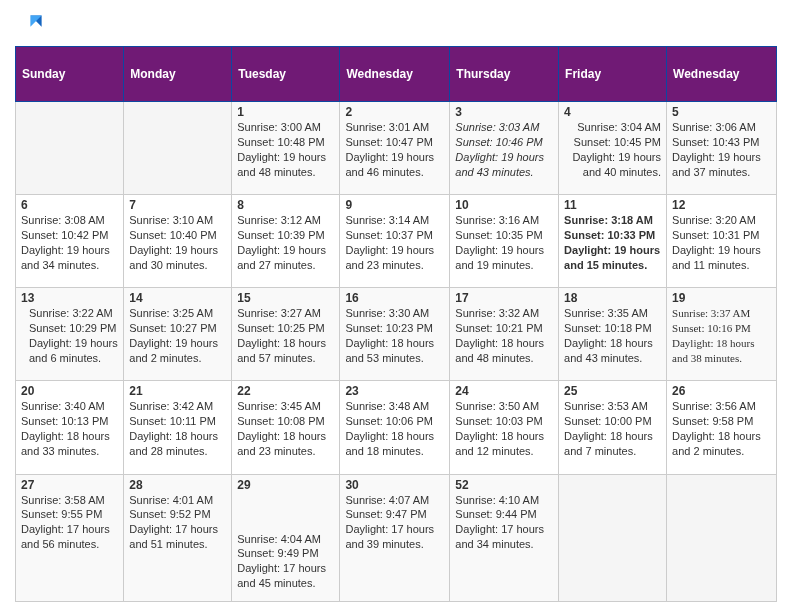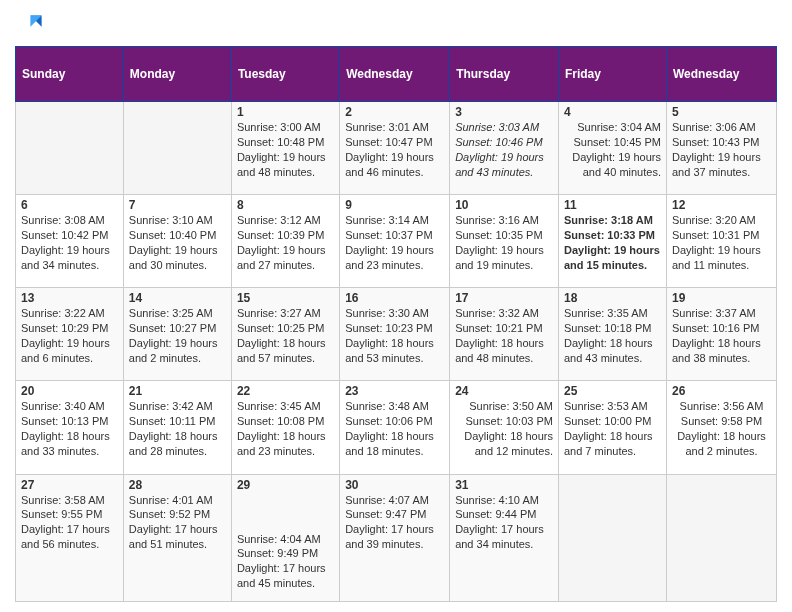--- a/index.html
+++ b/index.html
@@ -219,21 +219,21 @@
             <span class="day-number">12</span>
             <div class="day-detail" style="white-space: pre-line;">Sunrise: 3:20 AM
 Sunset: 10:31 PM
 Daylight: 19 hours
 and 11 minutes.</div>
           </td>
         </tr>
         <tr>
           <td>
             <span class="day-number">13</span>
-            <div class="day-detail" style="white-space: pre-line;">Sunrise: 3:22 AM
+            <div class="day-detail" style="white-space: pre-line; margin-left: 8px;">Sunrise: 3:22 AM
 Sunset: 10:29 PM
 Daylight: 19 hours
 and 6 minutes.</div>
           </td>
           <td>
             <span class="day-number">14</span>
             <div class="day-detail" style="white-space: pre-line;">Sunrise: 3:25 AM
 Sunset: 10:27 PM
 Daylight: 19 hours
 and 2 minutes.</div>
@@ -261,21 +261,21 @@
           </td>
           <td>
             <span class="day-number">18</span>
             <div class="day-detail" style="white-space: pre-line;">Sunrise: 3:35 AM
 Sunset: 10:18 PM
 Daylight: 18 hours
 and 43 minutes.</div>
           </td>
           <td>
             <span class="day-number">19</span>
-            <div class="day-detail" style="white-space: pre-line;">Sunrise: 3:37 AM
+            <div class="day-detail" style="white-space: pre-line; font-family: Liberation Serif, serif;">Sunrise: 3:37 AM
 Sunset: 10:16 PM
 Daylight: 18 hours
 and 38 minutes.</div>
           </td>
         </tr>
         <tr>
           <td>
             <span class="day-number">20</span>
             <div class="day-detail" style="white-space: pre-line;">Sunrise: 3:40 AM
 Sunset: 10:13 PM
@@ -298,35 +298,35 @@
           </td>
           <td>
             <span class="day-number">23</span>
             <div class="day-detail" style="white-space: pre-line;">Sunrise: 3:48 AM
 Sunset: 10:06 PM
 Daylight: 18 hours
 and 18 minutes.</div>
           </td>
           <td>
             <span class="day-number">24</span>
-            <div class="day-detail" style="white-space: pre-line; text-align: right;">Sunrise: 3:50 AM
+            <div class="day-detail" style="white-space: pre-line;">Sunrise: 3:50 AM
 Sunset: 10:03 PM
 Daylight: 18 hours
 and 12 minutes.</div>
           </td>
           <td>
             <span class="day-number">25</span>
             <div class="day-detail" style="white-space: pre-line;">Sunrise: 3:53 AM
 Sunset: 10:00 PM
 Daylight: 18 hours
 and 7 minutes.</div>
           </td>
           <td>
             <span class="day-number">26</span>
-            <div class="day-detail" style="white-space: pre-line; text-align: center;">Sunrise: 3:56 AM
+            <div class="day-detail" style="white-space: pre-line;">Sunrise: 3:56 AM
 Sunset: 9:58 PM
 Daylight: 18 hours
 and 2 minutes.</div>
           </td>
         </tr>
         <tr>
           <td>
             <span class="day-number">27</span>
             <div class="day-detail" style="white-space: pre-line;">Sunrise: 3:58 AM
 Sunset: 9:55 PM
@@ -348,21 +348,21 @@
 and 45 minutes.</div>
           </td>
           <td>
             <span class="day-number">30</span>
             <div class="day-detail" style="white-space: pre-line;">Sunrise: 4:07 AM
 Sunset: 9:47 PM
 Daylight: 17 hours
 and 39 minutes.</div>
           </td>
           <td>
-            <span class="day-number">31</span>
+            <span class="day-number">52</span>
             <div class="day-detail" style="white-space: pre-line;">Sunrise: 4:10 AM
 Sunset: 9:44 PM
 Daylight: 17 hours
 and 34 minutes.</div>
           </td>
           <td class="empty-cell"></td>
           <td class="empty-cell"></td>
         </tr>
       </tbody>
   </table>

